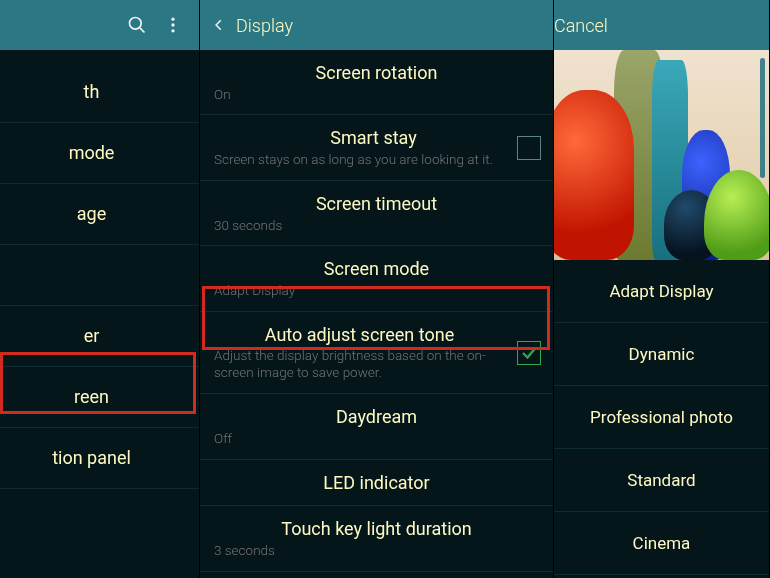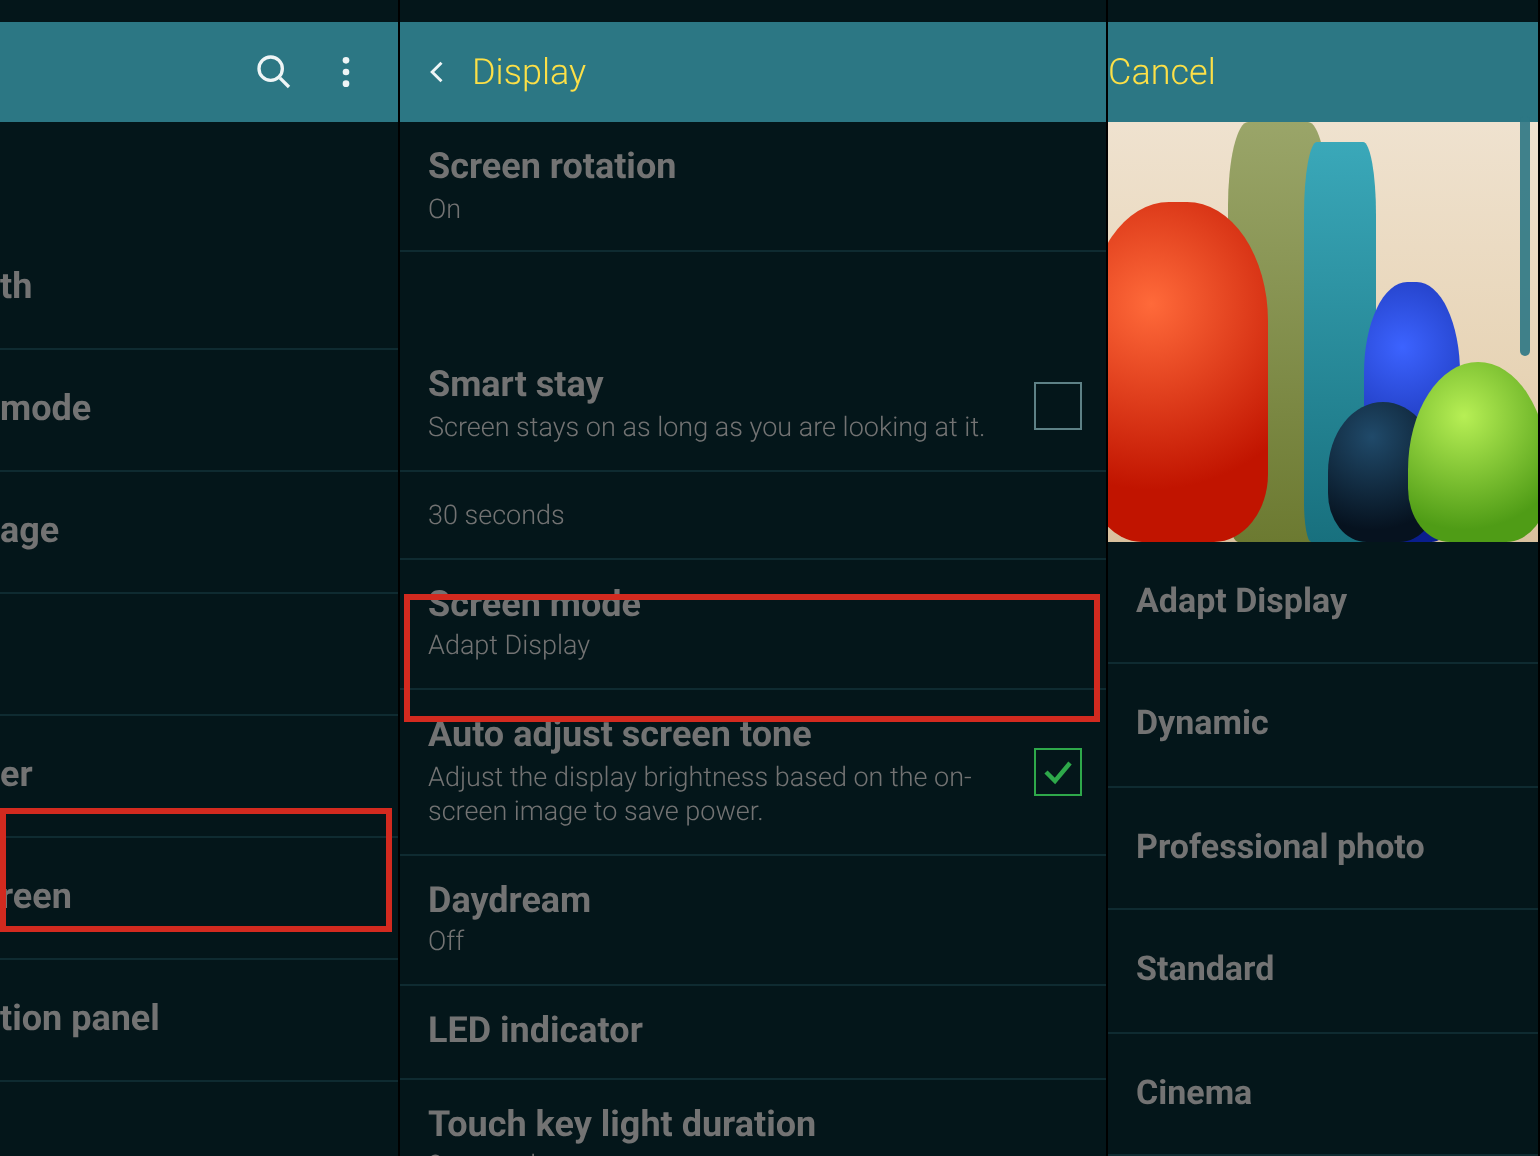--- a/index.html
+++ b/index.html
@@ -13,56 +13,56 @@
     color: #e8e8e8;
   }
   
   .panel {
     background: #04161a;
     border-right: 1px solid #000;
     display: flex;
     flex-direction: column;
     height: 100%;
   }
-  .panel-a { width: 200px; gap: 41px; }
+  .panel-a { width: 200px; }
   .panel-b { width: 354px; }
   .panel-c { width: 216px; }
 
   
   .header {
     background: #2c7784;
     height: 50px;
     display: flex;
     align-items: center;
-    color: #fde047;
+    color: #fef9c3;
     font-size: 18px;
     font-weight: 300;
     flex-shrink: 0;
-    margin-top: 11px;
   }
   .header-a { justify-content: flex-end; padding-right: 8px; }
   .header-a .hicon { width: 36px; height: 36px; display:flex; align-items:center; justify-content:center; }
   .header-b { padding-left: 4px; }
   .header-b .back { width: 30px; height: 30px; display:flex; align-items:center; justify-content:center; margin-right:2px; }
   .header-c { justify-content: flex-start; }
 
   
   .row {
     border-bottom: 1px solid #0f2b31;
     padding: 12px 14px;
     display: flex;
     flex-direction: column;
     justify-content: center;
     position: relative;
   }
   .row .title {
-    color: #737373;
+    color: #fef9c3;
     font-size: 18px;
-    font-weight: 700;
+    font-weight: 400;
     line-height: 1.2;
+    text-align: center;
   }
   .row .sub {
     color: #737373;
     font-size: 13.5px;
     font-weight: 300;
     line-height: 1.25;
     margin-top: 2px;
   }
 
   
@@ -183,28 +183,29 @@
       </svg>
     </div>
     <span>Display</span>
   </div>
 
   <div style="position:relative; flex:1; overflow:hidden;">
     <div class="row">
       <span class="title">Screen rotation</span>
       <span class="sub">On</span>
     </div>
-    <div class="row" style="padding-right:20px;margin-top:44px;">
+    <div class="row" style="padding-right:20px;">
       <span class="title">Smart stay</span>
       <span class="sub">Screen stays on as long as you are looking at it.</span>
       <div class="chk">
         
       </div>
     </div>
     <div class="row">
+      <span class="title">Screen timeout</span>
       <span class="sub">30 seconds</span>
     </div>
     <div class="row">
       <span class="title">Screen mode</span>
       <span class="sub">Adapt Display</span>
     </div>
     <div class="row" style="padding-right:48px;">
       <span class="title">Auto adjust screen tone</span>
       <span class="sub">Adjust the display brightness based on the on-screen image to save power.</span>
       <div class="chk checked">

